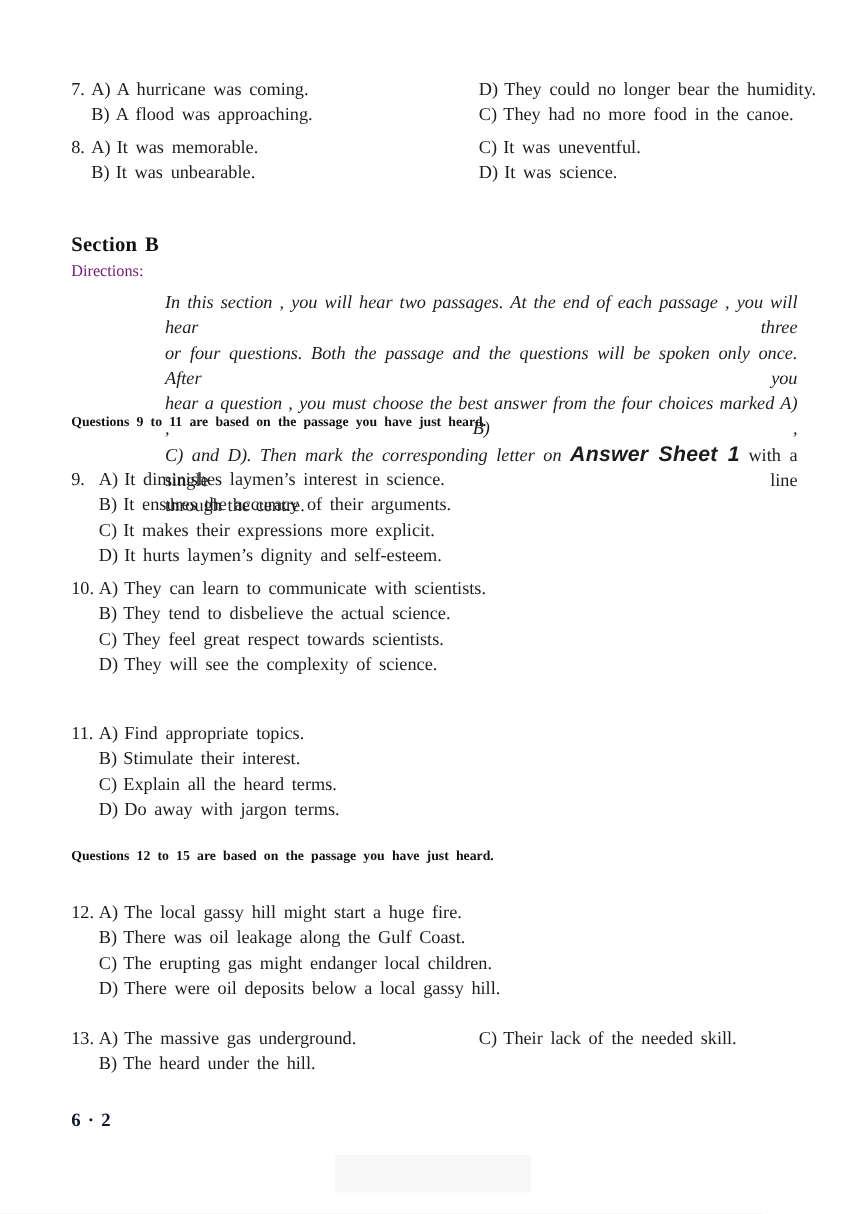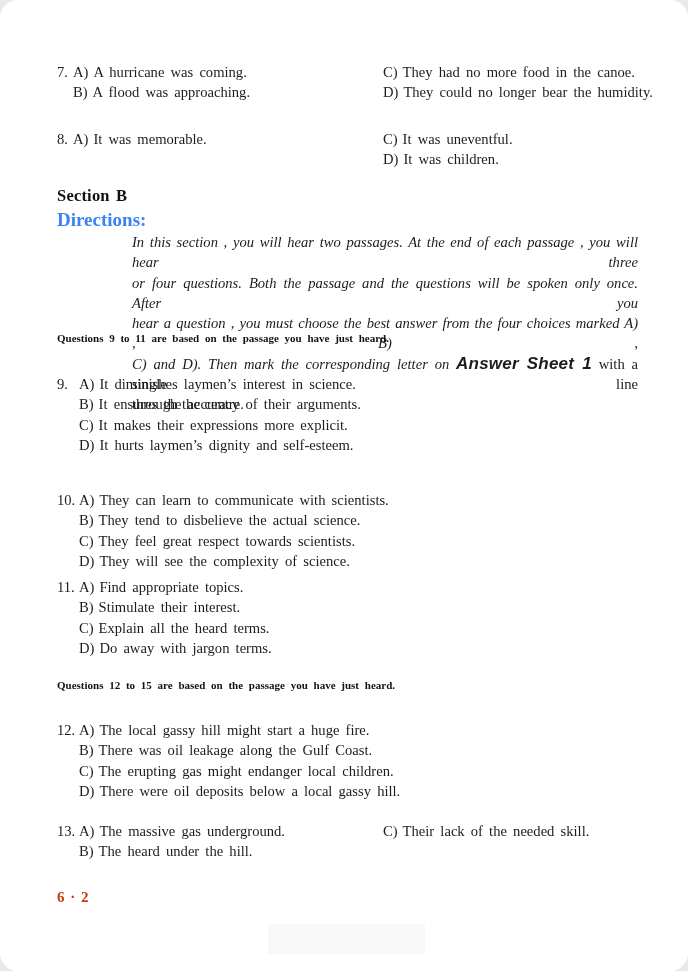--- a/index.html
+++ b/index.html
@@ -6,54 +6,53 @@
   html,body { background:#e9e9e9; }
   .page {
     position:relative;
     width:688px; height:971px;
     margin:0 auto;
     background:#ffffff;
     font-family:"Liberation Serif", serif;
     color:#1c1c1c;
     font-size:14.6px;
     overflow:hidden;
-    border-radius:18px;
   }
   .block { position:absolute; left:57px; right:50px; }
   .qline { line-height:20.4px; white-space:nowrap; word-spacing:2.5px; }
   .qnum { display:inline-block; width:22px; }
   .sec-a .qnum { width:16px; }
   .olabel { margin-right:5px; }
   .two-col { display:grid; grid-template-columns:326px 1fr; }
   .sec-heading {
     font-weight:bold; font-size:16.5px; color:#111;
     letter-spacing:0.2px; word-spacing:2px;
   }
   .passage-heading {
     font-weight:bold; font-size:11px; color:#111;
     white-space:nowrap; word-spacing:3px;
   }
   .dir-label {
     position:absolute; left:0; top:0;
-    font-weight:bold; font-size:19px; color:#3b82f6;
+    font-weight:normal; font-size:13px; color:#701a75;
   }
   .dir-text { margin-left:75px; font-style:italic; font-size:14.6px;margin-top:23px; }
   .dir-line {
     line-height:20.3px;
     text-align:justify; text-align-last:justify;
     word-spacing:1px;
   }
   .dir-line.last { text-align-last:left; }
   .answer-sheet {
     font-family:"Liberation Sans", sans-serif;
     font-weight:bold; font-style:italic;
     font-size:17px; letter-spacing:0.2px;
   }
   .dir-roman { font-style:normal; }
-  .footer-label { font-weight:bold; font-size:15px; color:#c2410c; word-spacing:2px; }
+  .footer-label { font-weight:bold; font-size:15px; color:#0f172a; word-spacing:2px; }
   .faint-box {
     position:absolute; left:268px; top:924px; width:157px; height:30px;
     background:#f8f8f8;
   }
 </style>
 </head>
 <body>
 
 <div class="page">
 
@@ -61,40 +60,43 @@
     <div>
       <div class="qline">
         <span class="qnum">7.</span><span class="olabel">A)</span><span>A hurricane was coming.</span>
       </div>
       <div class="qline">
         <span class="qnum"></span><span class="olabel">B)</span><span>A flood was approaching.</span>
       </div>
     </div>
     <div>
       <div class="qline">
-        <span class="olabel">C)</span><span>They had no more food in the canoe.</span>
+        <span class="olabel">D)</span><span>They could no longer bear the humidity.</span>
       </div>
       <div class="qline">
-        <span class="olabel">D)</span><span>They could no longer bear the humidity.</span>
+        <span class="olabel">C)</span><span>They had no more food in the canoe.</span>
       </div>
     </div>
   </div>
 
-  <div class="block two-col sec-a" style="top:129px">
+  <div class="block two-col sec-a" style="top:108px">
     <div>
       <div class="qline">
         <span class="qnum">8.</span><span class="olabel">A)</span><span>It was memorable.</span>
+      </div>
+      <div class="qline">
+        <span class="qnum"></span><span class="olabel">B)</span><span>It was unbearable.</span>
       </div>
     </div>
     <div>
       <div class="qline">
         <span class="olabel">C)</span><span>It was uneventful.</span>
       </div>
       <div class="qline">
-        <span class="olabel">D)</span><span>It was children.</span>
+        <span class="olabel">D)</span><span>It was science.</span>
       </div>
     </div>
   </div>
 
   <div class="block sec-heading" style="top:186px">Section B</div>
 
   <div class="block" style="top:209px">
     <span class="dir-label">Directions:</span>
     <div class="dir-text">
       <div class="dir-line">In this section , you will hear two passages. At the end of each passage , you will hear three</div>
@@ -115,21 +117,21 @@
       <span class="qnum"></span><span class="olabel">B)</span><span>It ensures the accuracy of their arguments.</span>
     </div>
     <div class="qline">
       <span class="qnum"></span><span class="olabel">C)</span><span>It makes their expressions more explicit.</span>
     </div>
     <div class="qline">
       <span class="qnum"></span><span class="olabel">D)</span><span>It hurts laymen’s dignity and self-esteem.</span>
     </div>
   </div>
 
-  <div class="block" style="top:490px">
+  <div class="block" style="top:461px">
     <div class="qline">
       <span class="qnum">10.</span><span class="olabel">A)</span><span>They can learn to communicate with scientists.</span>
     </div>
     <div class="qline">
       <span class="qnum"></span><span class="olabel">B)</span><span>They tend to disbelieve the actual science.</span>
     </div>
     <div class="qline">
       <span class="qnum"></span><span class="olabel">C)</span><span>They feel great respect towards scientists.</span>
     </div>
     <div class="qline">

